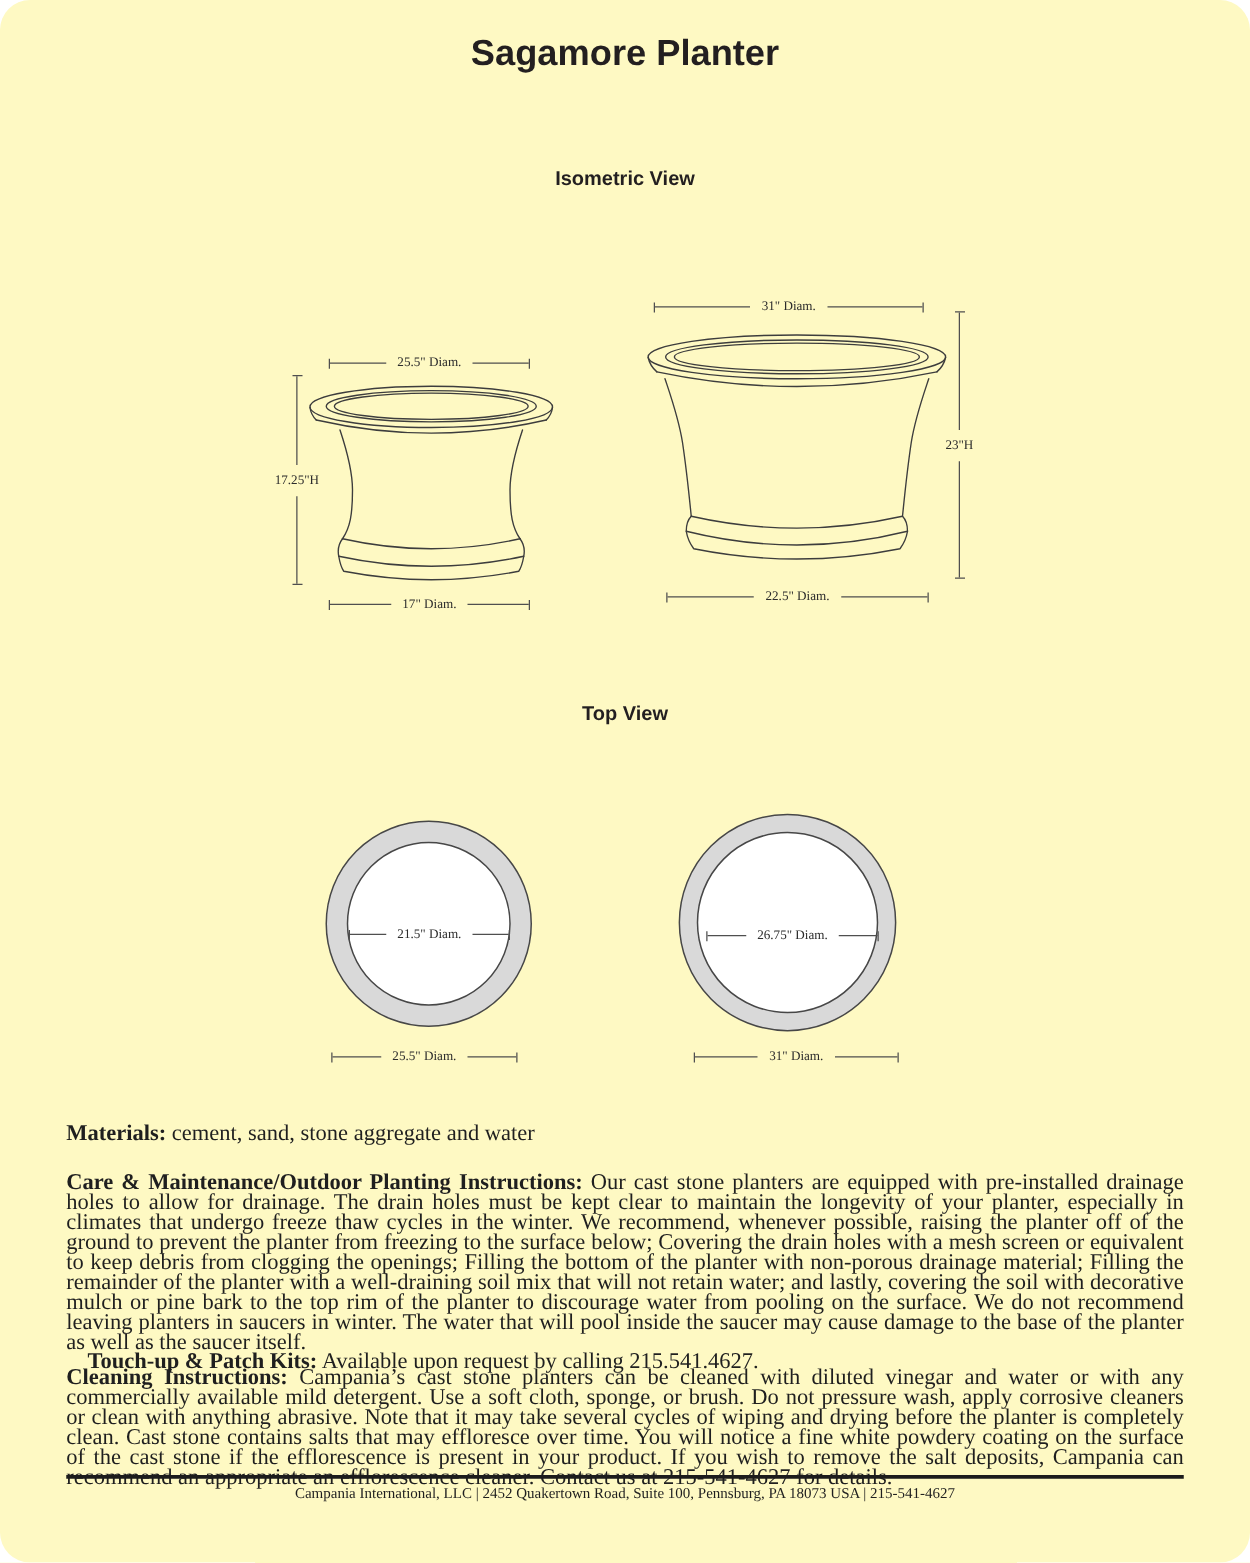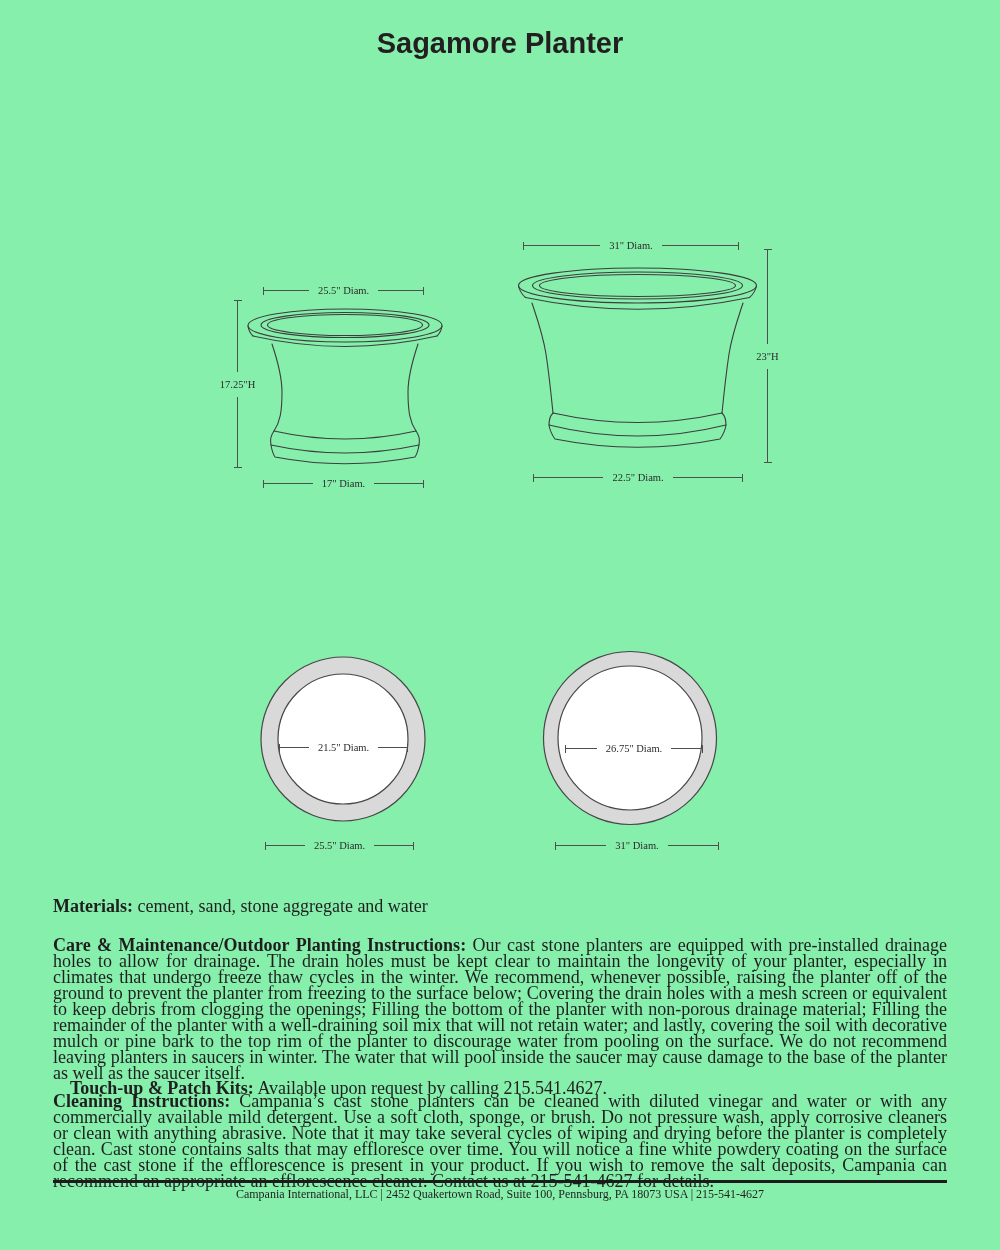--- a/index.html
+++ b/index.html
@@ -1,18 +1,18 @@
 <!DOCTYPE html>
 <html><head>
 <meta charset="utf-8">
 <style>
   html,body{margin:0;padding:0;background:#ffffff;}
   .page{
-    position:relative;width:1000px;height:1250px;background:#86efac;
-    font-family:"Liberation Serif", serif;color:#1f1f1f;overflow:hidden;
+    position:relative;width:1000px;height:1250px;background:#fef9c3;
+    font-family:"Liberation Serif", serif;color:#1f1f1f;overflow:hidden;border-radius:24px;
   }
   .abs{position:absolute;}
   .title{
     left:0;top:27px;width:1000px;text-align:center;
     font-family:"Liberation Sans", sans-serif;font-weight:bold;
     font-size:29px;color:#231f20;letter-spacing:0;
   }
   .view-heading{
     width:1000px;left:0;text-align:center;
     font-family:"Liberation Sans", sans-serif;font-weight:bold;
@@ -41,20 +41,21 @@
   .footer-line{left:0;width:1000px;text-align:center;font-size:12px;line-height:17px;color:#1f1f1f;}
   .footer-link{color:#4a7db1;text-decoration:underline;}
 </style>
 </head>
 <body>
 
 <div class="page">
 
   <div class="abs title">Sagamore Planter</div>
 
+  <div class="abs view-heading" style="top:135px;">Isometric View</div>
 
   <div class="abs hdim" style="left:263px;top:286px;width:161px;">
     <i class="tick"></i>
       <i class="seg"></i>
     <span class="lbl">25.5" Diam.</span>
     <i class="seg"></i>
       <i class="tick"></i>
   </div>
 
   <div class="abs vdim" style="left:233px;top:300px;height:168px;">
@@ -118,20 +119,21 @@
     <path class="ln" d="M 8.5 28 C 9.5 32.5 12 36.5 15.5 39.5"></path>
     <path class="ln" d="M 246.5 28 C 245.5 32.5 243 36.5 239.5 39.5"></path>
     <path class="ln" d="M 15.5 39.5 Q 127.5 63 239.5 39.5"></path>
     <path class="ln" d="M 22 45 C 28 63 33 77 36 96 C 39 116 41 135 43 155"></path>
     <path class="ln" d="M 233 45 C 227 63 222 77 219 96 C 216 116 214 135 212 155"></path>
     <path class="ln" d="M 43 155 Q 127.5 174 212 155"></path>
     <path class="ln" d="M 43 155 C 40 158 39 162 39 167 C 40 173 42 177 45 181 Q 127.5 197.5 210 181 C 213 177 215 173 216 167 C 216 162 215 158 212 155"></path>
     <path class="ln" d="M 39 167 Q 127.5 189 216 167"></path>
   </svg>
 
+  <div class="abs view-heading" style="top:563px;">Top View</div>
 
   <svg class="abs" style="left:258px;top:654px;" width="170" height="170" viewBox="0 0 170 170">
     <circle cx="85" cy="85" r="82" fill="#d9d9d9" stroke="#474747" stroke-width="1.2"></circle>
     <circle cx="85" cy="85" r="65" fill="#ffffff" stroke="#474747" stroke-width="1.2"></circle>
   </svg>
 
   <div class="abs hdim" style="left:279px;top:743px;width:129px;">
     <i class="tick"></i>
       <i class="seg"></i>
     <span class="lbl">21.5" Diam.</span>

